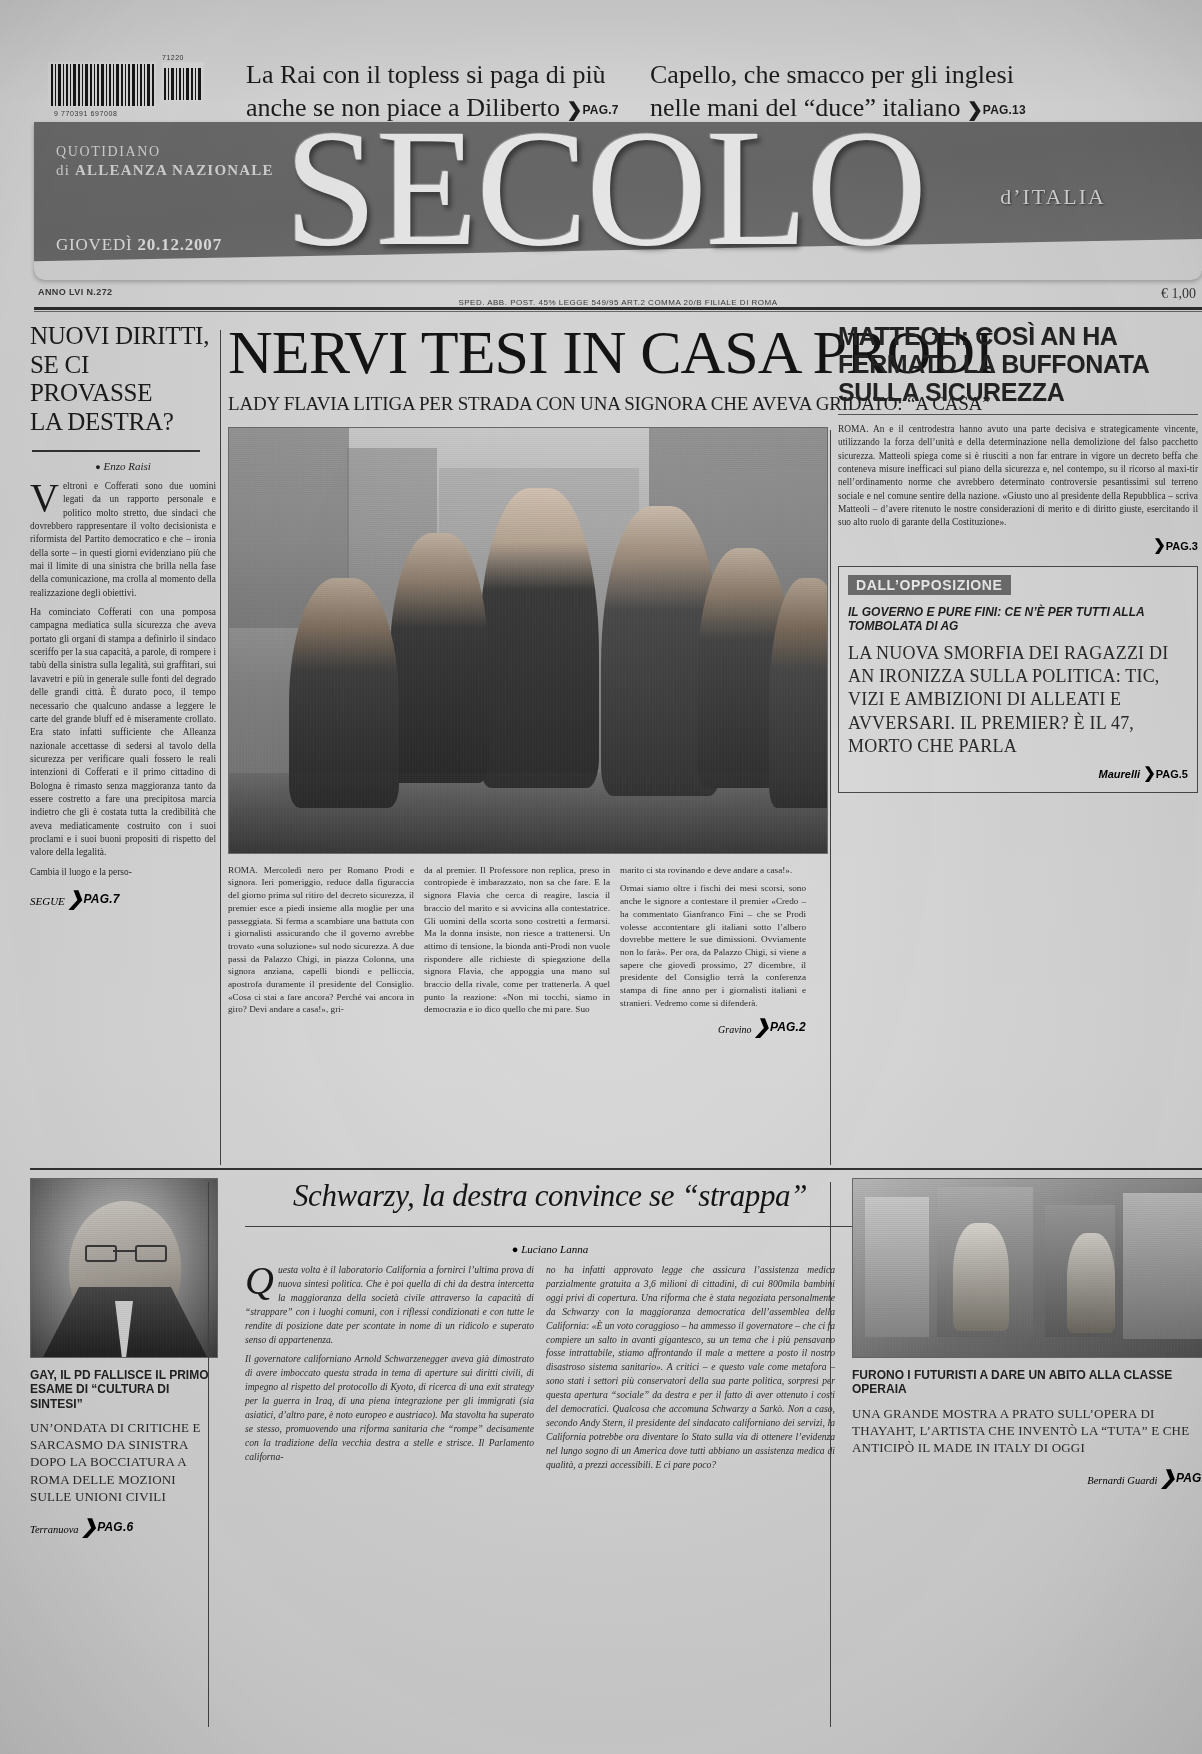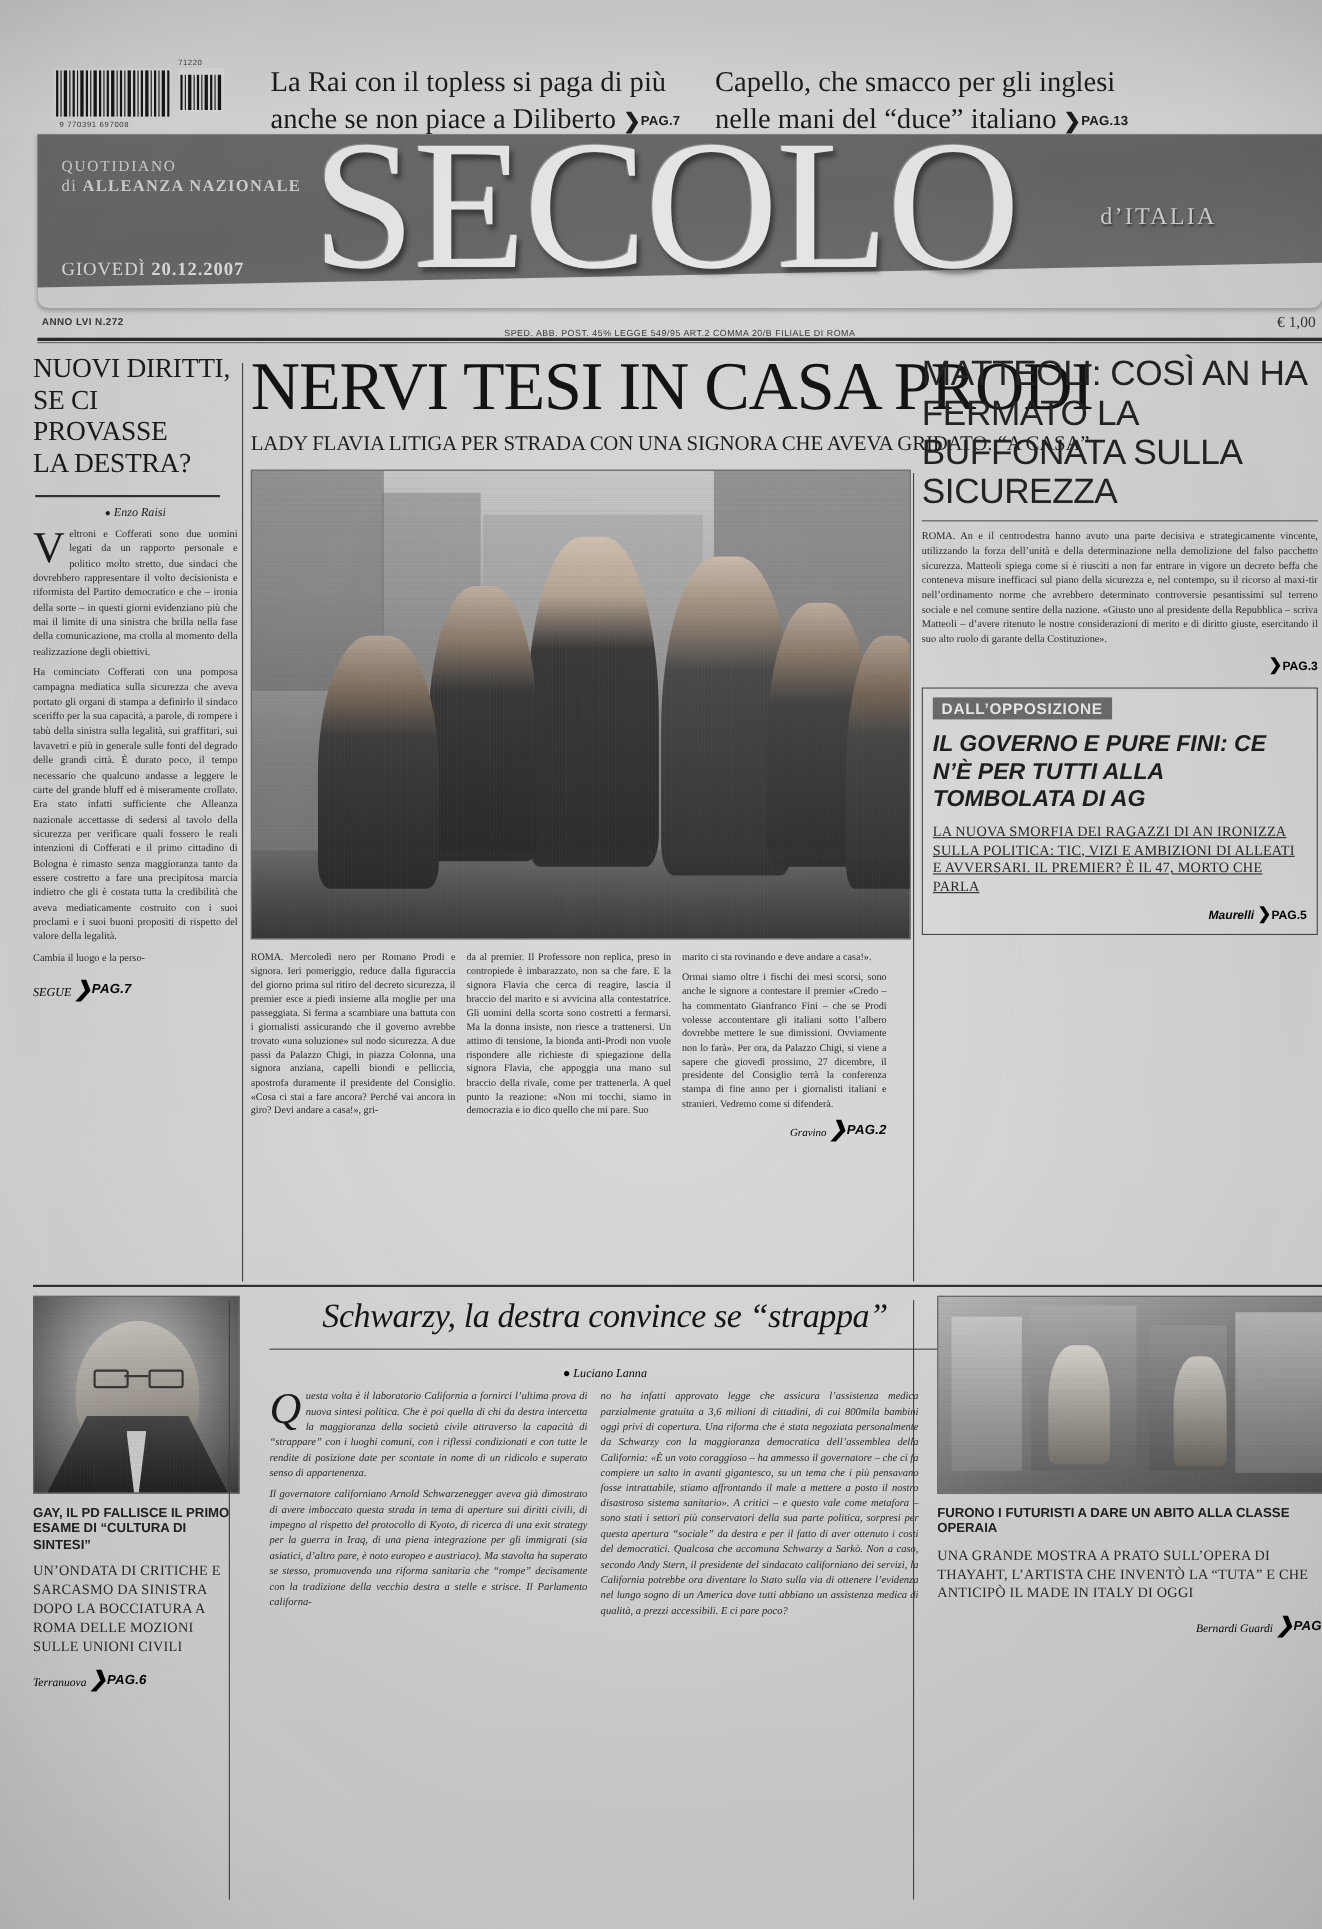--- a/index.html
+++ b/index.html
@@ -106,30 +106,30 @@
   .photo{
     position:relative;margin-top:12px;width:598px;height:425px;overflow:hidden;
     background:#8d8d8d;border:1px solid #6d6d6d;
   }
   .artcols{display:flex;gap:10px;margin-top:10px;}
   .artcol{width:186px;}
   .artcol .bodytext{font-size:9.2px;line-height:1.38;}
   .credit{font-family:"Liberation Serif",serif;font-style:italic;font-size:10px;text-align:right;margin-top:4px;}
 
   
-  .r-head{font-family:"Liberation Sans",sans-serif;font-weight:normal;font-size:32px;line-height:1.12;
+  .r-head{font-family:"Liberation Sans",sans-serif;font-weight:bold;font-size:25px;line-height:1.12;
     color:#242424;letter-spacing:-.4px;}
   .r-rule{width:100%;height:1px;background:#555;margin:8px 0;}
   .box{border:1px solid #4a4a4a;padding:8px 9px 10px;margin-top:12px;background:rgba(255,255,255,.10);}
   .boxtag{display:inline-block;background:#6d6d6d;color:#eee;font-family:"Liberation Sans",sans-serif;
     font-weight:bold;font-size:14px;letter-spacing:.6px;padding:2px 8px;}
   .boxhead{font-family:"Liberation Sans",sans-serif;font-weight:bold;font-style:italic;
-    font-size:21px;line-height:1.2;color:#1f1f1f;margin-top:10px;}
-  .boxsub{font-family:"Liberation Serif",serif;font-size:13px;line-height:1.3;color:#2b2b2b;margin-top:8px;
-    font-variant:small-caps;letter-spacing:.2px;text-decoration:underline;}
+    font-size:12px;line-height:1.2;color:#1f1f1f;margin-top:10px;}
+  .boxsub{font-family:"Liberation Serif",serif;font-size:18px;line-height:1.3;color:#2b2b2b;margin-top:8px;
+    font-variant:small-caps;letter-spacing:.2px;}
   .pagref{font-family:"Liberation Sans",sans-serif;font-size:11px;font-weight:bold;text-align:right;margin-top:6px;}
   .pagref .arrow{font-size:15px;}
 
   
   .hr-mid{position:absolute;left:14px;top:1168px;width:1172px;height:2px;background:#333;}
   .bottom{position:absolute;left:14px;top:1178px;width:1172px;height:560px;}
   .b-left{position:absolute;left:0;top:0;width:186px;}
   .b-mid{position:absolute;left:215px;top:0;width:610px;}
   .b-right{position:absolute;left:822px;top:0;width:360px;}
   .photo-sm{width:186px;height:178px;background:#8b8b8b;border:1px solid #6a6a6a;overflow:hidden;position:relative;}

